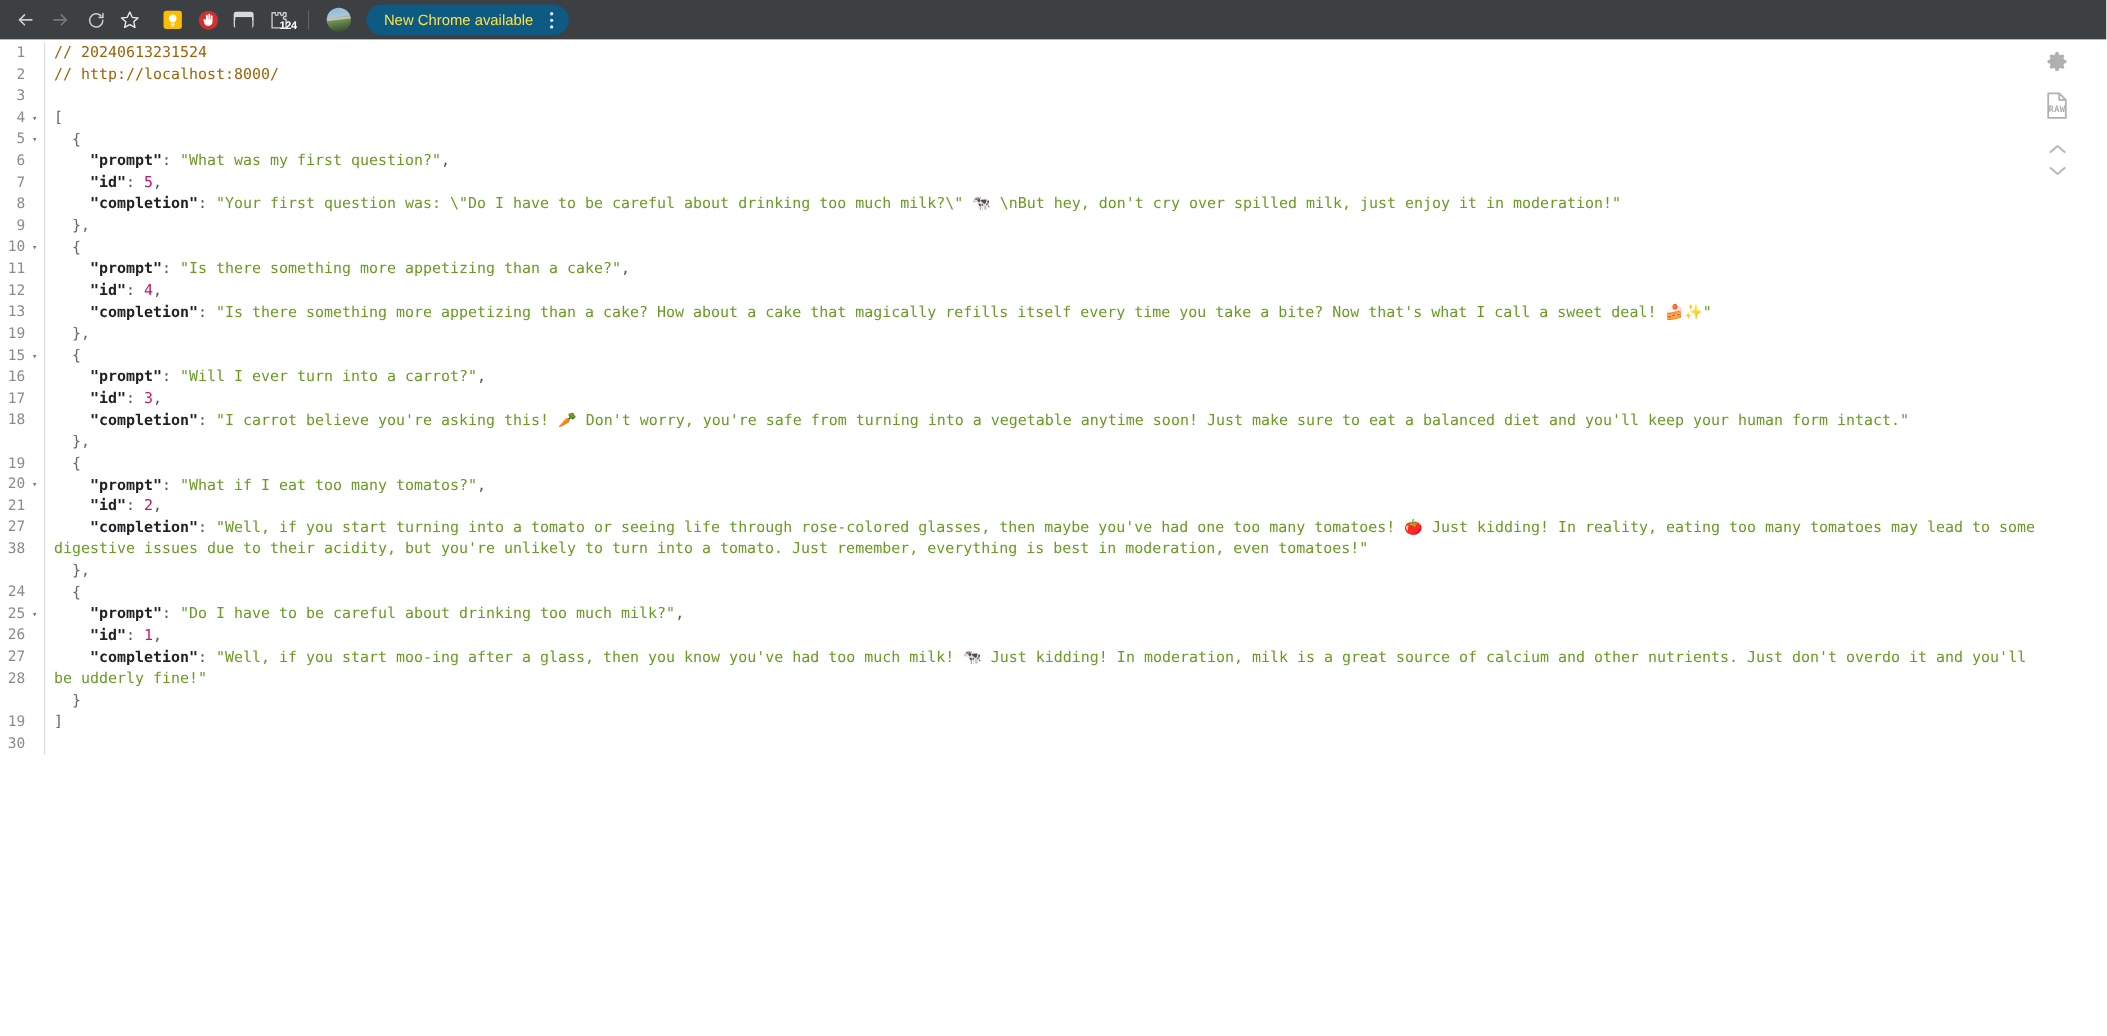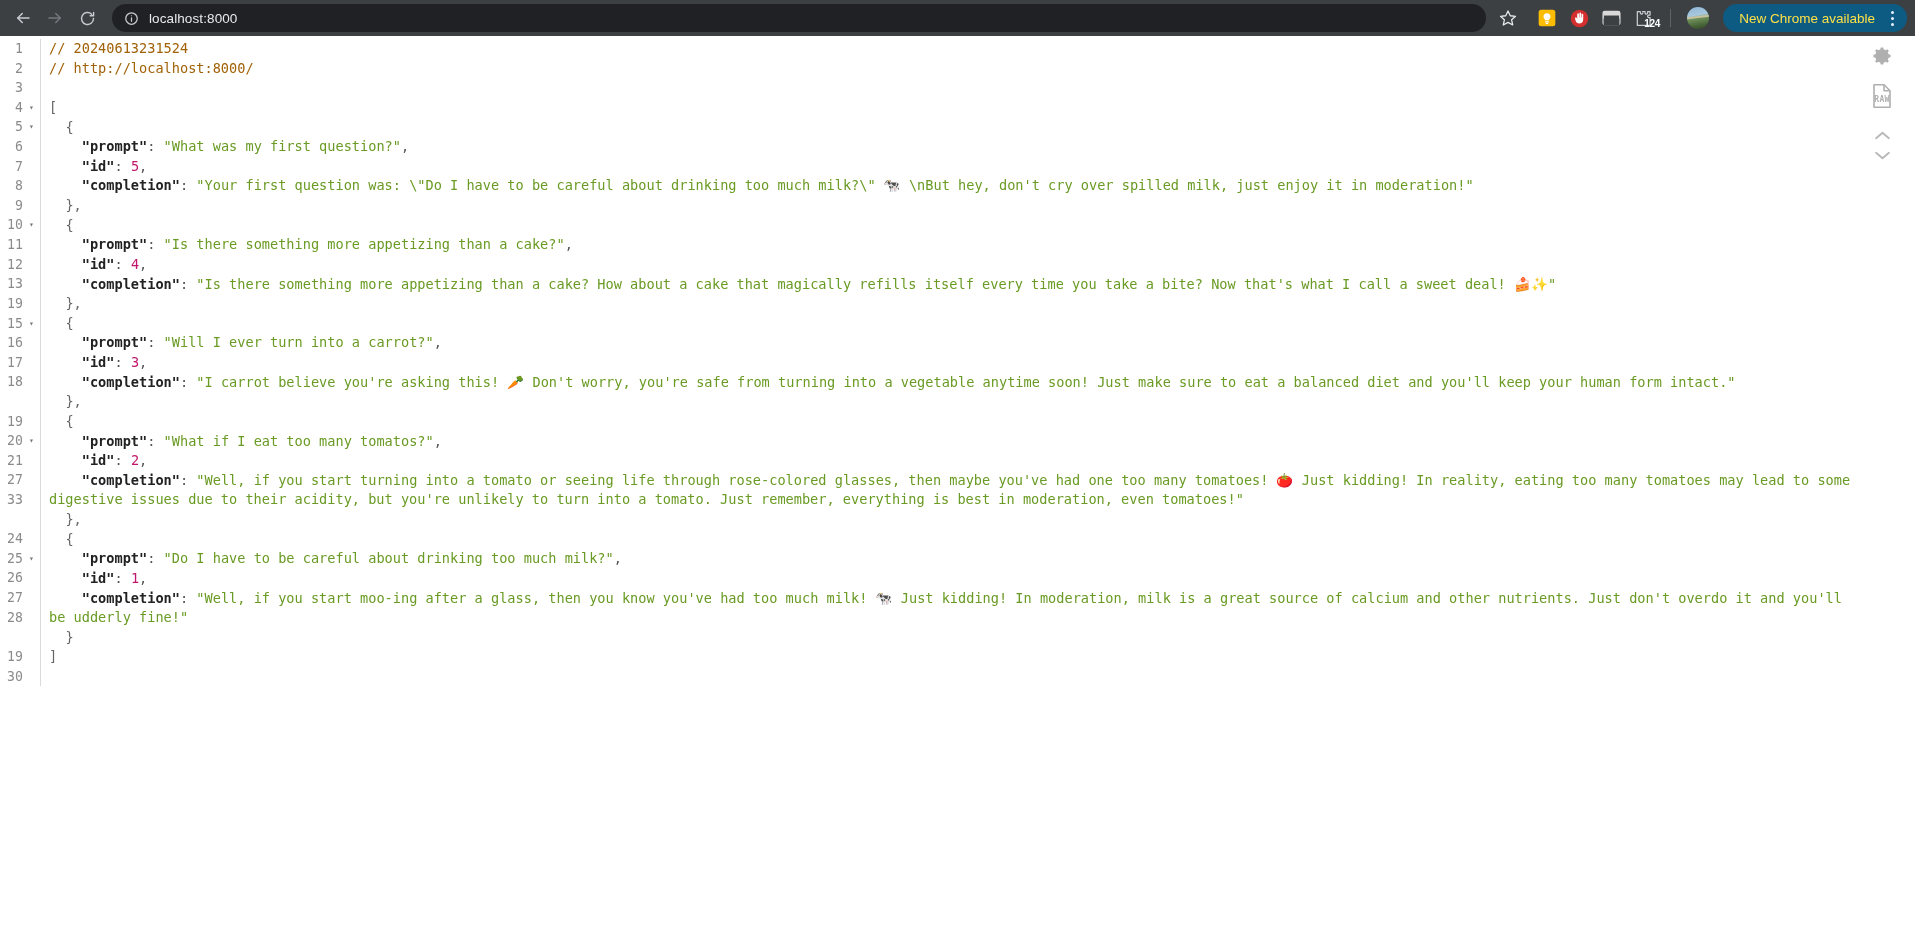--- a/index.html
+++ b/index.html
@@ -178,21 +178,21 @@
   .tok-str     { color: #6a9b24; }
   .tok-num     { color: #c2166c; }
   .tok-punct   { color: #555555; }
   .tok-brace   { color: #666666; }
   .emoji { font-family: "DejaVu Sans", sans-serif; }
 
   
   .tool-rail {
     position: absolute;
     top: 6px;
-    right: 14px;
+    right: 26px;
     width: 38px;
     display: flex;
     flex-direction: column;
     align-items: center;
     gap: 12px;
   }
   .rail-btn {
     width: 28px; height: 28px;
     display: flex; align-items: center; justify-content: center;
   }
@@ -227,30 +227,20 @@
     </svg>
   </div>
 
   <div class="nav-btn">
     <svg width="17" height="17" viewBox="0 0 24 24" fill="none" stroke="#c8cbcf" stroke-width="2" stroke-linecap="round" stroke-linejoin="round">
       <path d="M20.5 12a8.5 8.5 0 1 1-2.6-6.1"></path>
         <polyline points="20.6 3.4 20.6 8.2 15.8 8.2"></polyline>
     </svg>
   </div>
 
-  <div class="omnibox">
-    <span class="site-info">
-      <svg width="15" height="15" viewBox="0 0 24 24" fill="none" stroke="#c8cbcf" stroke-width="2" stroke-linecap="round">
-        <circle cx="12" cy="12" r="9.2"></circle>
-        <line x1="12" y1="11" x2="12" y2="16.5"></line>
-        <circle cx="12" cy="7.6" r="0.9" fill="#c8cbcf" stroke="none"></circle>
-      </svg>
-    </span>
-    <span class="omnibox-url" title="localhost:8000">localhost:8000</span>
-  </div>
 
   <div class="star-btn">
     <svg width="18" height="18" viewBox="0 0 24 24" fill="none" stroke="#e8eaed" stroke-width="1.7" stroke-linejoin="round">
       <polygon points="12 2.6 15 9 22 9.8 16.8 14.4 18.3 21.3 12 17.8 5.7 21.3 7.2 14.4 2 9.8 9 9"></polygon>
     </svg>
   </div>
 
   <div class="ext-icons">
 
     <span class="ext-icon">
@@ -319,21 +309,21 @@
         <div class="ln">19</div>
         <div class="ln">15<span class="fold">▾</span></div>
         <div class="ln">16</div>
         <div class="ln">17</div>
         <div class="ln">18</div>
         <div class="ln blank">&nbsp;</div>
         <div class="ln">19</div>
         <div class="ln">20<span class="fold">▾</span></div>
         <div class="ln">21</div>
         <div class="ln">27</div>
-        <div class="ln">33</div>
+        <div class="ln">38</div>
         <div class="ln blank">&nbsp;</div>
         <div class="ln">24</div>
         <div class="ln">25<span class="fold">▾</span></div>
         <div class="ln">26</div>
         <div class="ln">27</div>
         <div class="ln">28</div>
         <div class="ln blank">&nbsp;</div>
         <div class="ln">19</div>
         <div class="ln">30</div>
       </div>

